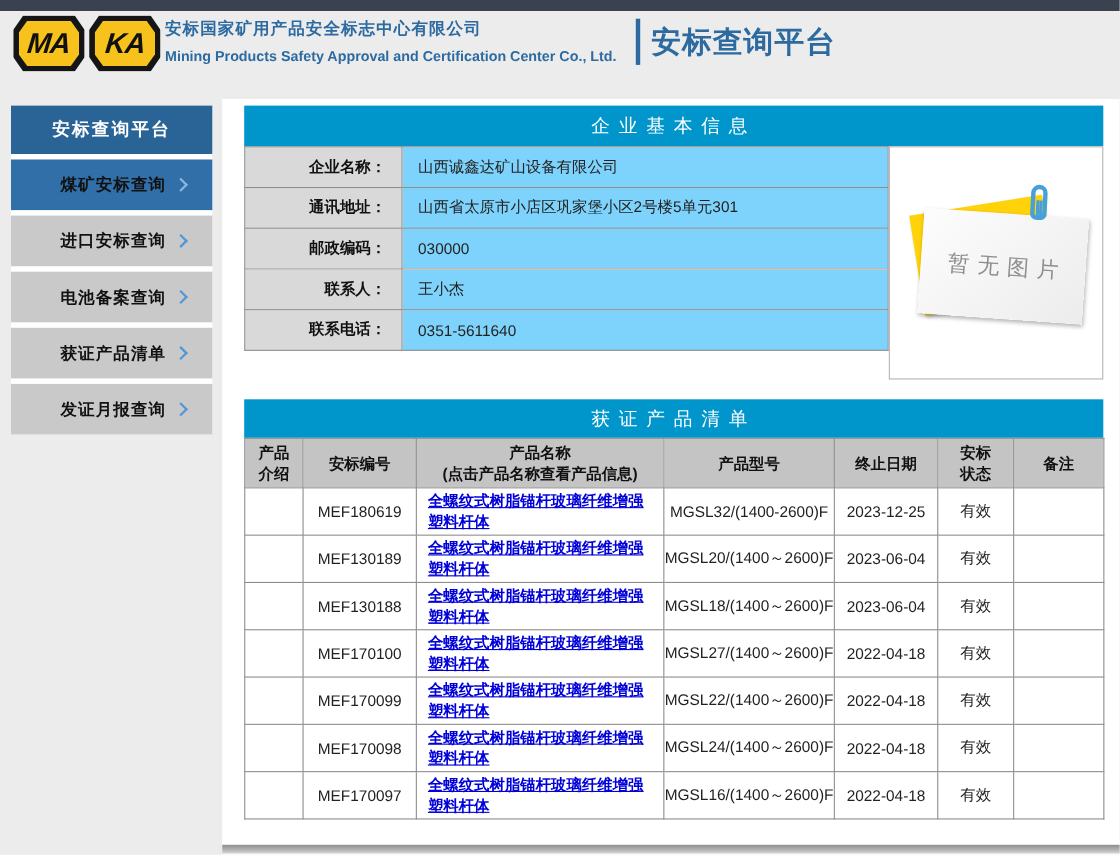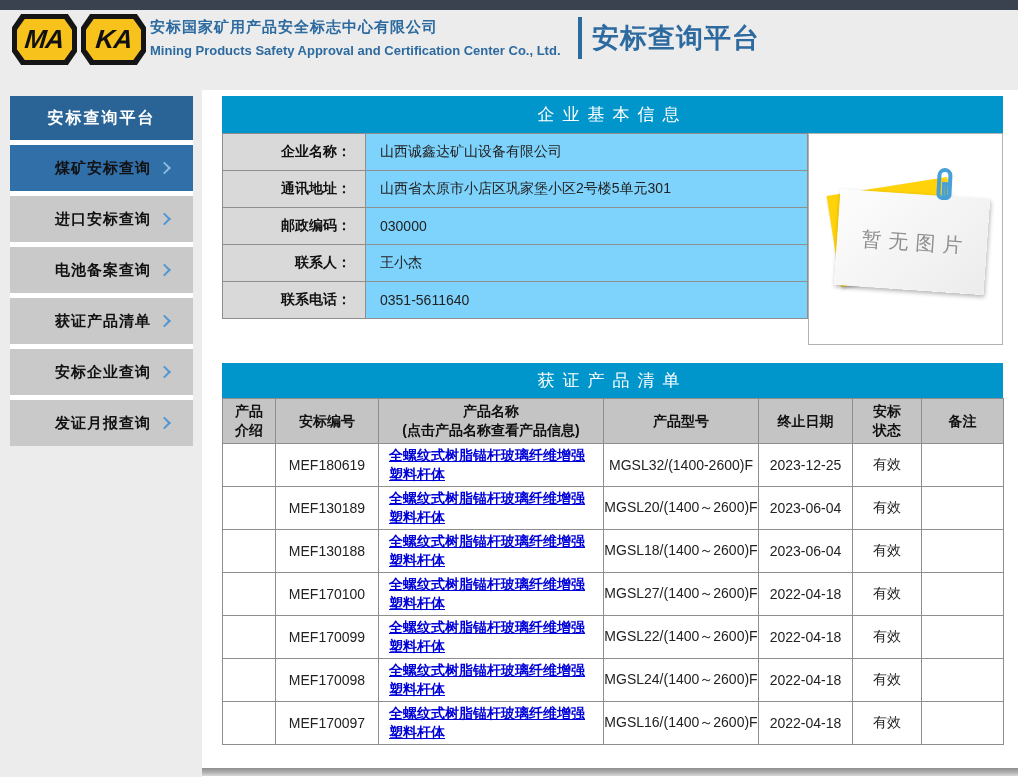--- a/index.html
+++ b/index.html
@@ -130,24 +130,20 @@
   </div>
   <div class="sb-item">
     <span class="sb-label">电池备案查询</span>
     <span class="chev"></span>
   </div>
   <div class="sb-item">
     <span class="sb-label">获证产品清单</span>
     <span class="chev"></span>
   </div>
   <div class="sb-item">
-    <span class="sb-label">安标企业查询</span>
-    <span class="chev"></span>
-  </div>
-  <div class="sb-item">
     <span class="sb-label">发证月报查询</span>
     <span class="chev"></span>
   </div>
 </aside>
 
 <main class="panel">
 
   <div class="band band1">企业基本信息</div>
 
   <table class="info-table">

